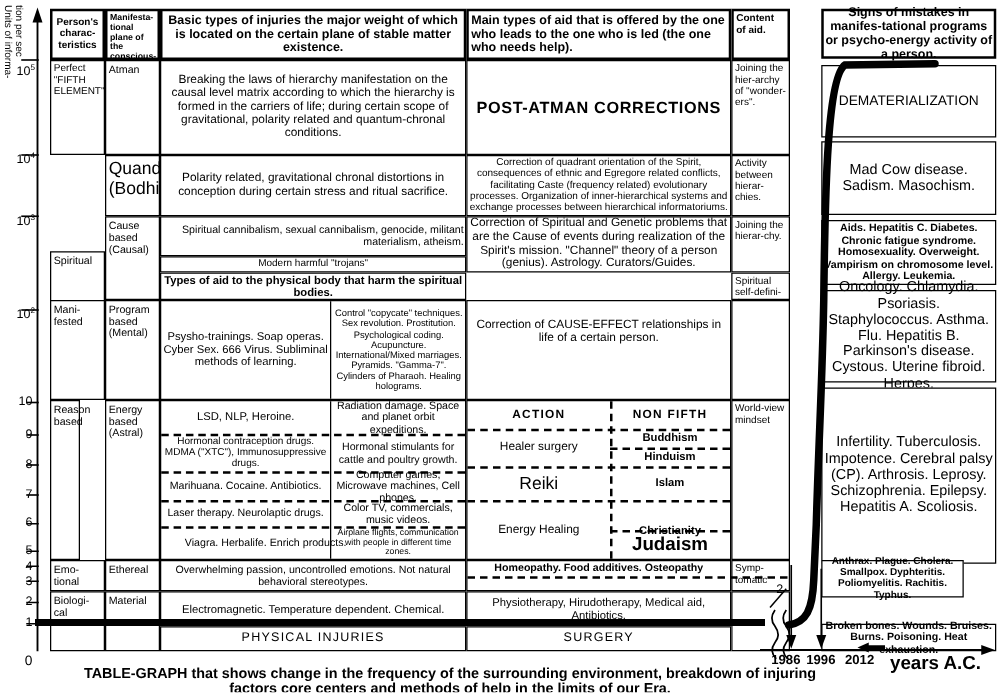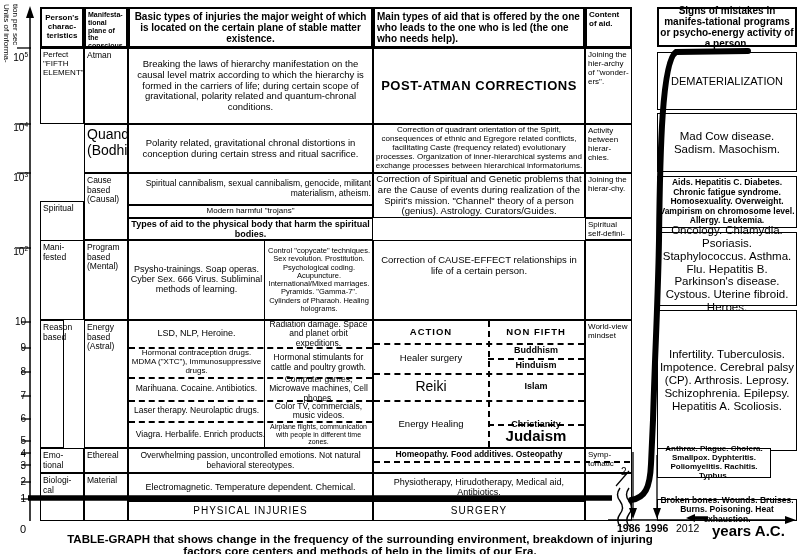--- a/index.html
+++ b/index.html
@@ -96,21 +96,21 @@
     <div class="dashH" style="left:0;top:79px;width:243px;"></div>
     <div class="dashH" style="left:0;top:100px;width:243px;"></div>
     <div class="sub" style="left:0;top:0;width:135px;height:26px;font-size:9px;">LSD, NLP, Heroine.</div>
     <div class="sub" style="left:136px;top:0;width:107px;height:26px;font-size:8.5px;">Radiation damage. Space and planet orbit expeditions.</div>
     <div class="sub" style="left:0;top:27px;width:135px;height:29px;font-size:8px;">Hormonal contraception drugs. MDMA ("XTC"), Immunosuppressive drugs.</div>
     <div class="sub" style="left:136px;top:27px;width:107px;height:29px;font-size:8.5px;">Hormonal stimulants for cattle and poultry growth.</div>
     <div class="sub" style="left:0;top:57px;width:135px;height:22px;font-size:8.5px;">Marihuana. Cocaine. Antibiotics.</div>
     <div class="sub" style="left:136px;top:57px;width:107px;height:22px;font-size:8.5px;">Computer games, Microwave machines, Cell phones.</div>
     <div class="sub" style="left:0;top:80px;width:135px;height:20px;font-size:8.5px;">Laser therapy. Neurolaptic drugs.</div>
     <div class="sub" style="left:136px;top:80px;width:107px;height:20px;font-size:8.5px;">Color TV, commercials, music videos.</div>
-    <div class="sub" style="left:4px;top:101px;width:135px;height:25px;font-size:8.5px;">Viagra. Herbalife. Enrich products.</div>
+    <div class="sub" style="left:16px;top:101px;width:135px;height:25px;font-size:8.5px;">Viagra. Herbalife. Enrich products.</div>
     <div class="sub" style="left:136px;top:101px;width:107px;height:25px;font-size:7px;">Airplane flights, communication with people in different time zones.</div>
   </div>
 
   <div class="cell" style="left:373px;top:320px;width:212px;height:128px;padding:0;">
     <div class="dashV" style="left:114px;top:0;height:126px;"></div>
     <div class="dashH" style="left:0;top:22px;width:210px;"></div>
     <div class="dashH" style="left:0;top:52px;width:210px;"></div>
     <div class="dashH" style="left:0;top:79px;width:210px;"></div>
     <div class="dashH" style="left:114px;top:37px;width:96px;"></div>
     <div class="dashH" style="left:114px;top:103px;width:96px;"></div>
@@ -147,21 +147,21 @@
   <div class="cell" style="left:657px;top:52px;width:140px;height:58px;font-size:11px;">DEMATERIALIZATION</div>
   <div class="cell" style="left:657px;top:113px;width:140px;height:59px;font-size:11.5px;">Mad Cow disease. Sadism. Masochism.</div>
   <div class="cell" style="left:657px;top:176px;width:140px;height:52px;font-size:8.5px;font-weight:600;">Aids. Hepatitis C. Diabetes. Chronic fatigue syndrome. Homosexuality. Overweight. Vampirism on chromosome level. Allergy. Leukemia.</div>
   <div class="cell" style="left:657px;top:232px;width:140px;height:74px;font-size:11.5px;">Oncology. Chlamydia. Psoriasis. Staphylococcus. Asthma. Flu. Hepatitis B. Parkinson's disease. Cystous. Uterine fibroid. Herpes.</div>
   <div class="cell" style="left:657px;top:310px;width:140px;height:141px;font-size:11.5px;">Infertility. Tuberculosis. Impotence.  Cerebral palsy (CP). Arthrosis. Leprosy. Schizophrenia. Epilepsy. Hepatitis A. Scoliosis.</div>
   <div class="cell b" style="left:657px;top:448px;width:114px;height:30px;font-size:8px;">Anthrax. Plague. Cholera. Smallpox. Dyphteritis. Poliomyelitis. Rachitis. Typhus.</div>
   <div class="cell b" style="left:657px;top:499px;width:140px;height:22px;font-size:8.5px;">Broken bones. Wounds. Bruises. Burns. Poisoning. Heat exhaustion.</div>
 
   <div class="lbl" style="left:617px;top:523px;font-size:10.5px;font-weight:600;">1986</div>
   <div class="lbl" style="left:645px;top:523px;font-size:10.5px;font-weight:600;">1996</div>
-  <div class="lbl" style="left:676px;top:523px;font-size:10.5px;font-weight:400;">2012</div>
+  <div class="lbl" style="left:676px;top:523px;font-size:10.5px;font-weight:700;">2012</div>
   <div class="lbl" style="left:712px;top:523px;font-size:15px;font-weight:600;">years A.C.</div>
   <div class="lbl" style="left:621px;top:467px;font-size:10px;">2</div>
 
   <div class="lbl" style="left:40px;top:534px;width:640px;text-align:center;font-size:11.5px;font-weight:600;">TABLE-GRAPH that shows change in the frequency of the surrounding environment, breakdown of injuring</div>
   <div class="lbl" style="left:40px;top:546px;width:640px;text-align:center;font-size:11.5px;font-weight:600;">factors core centers and methods of help in the limits of our Era.</div>
 
   <svg width="800" height="554" viewBox="0 0 800 554">
 
     <line x1="30" y1="521" x2="30" y2="16" stroke="#000" stroke-width="1.5"></line>
     <polygon points="30,6 26,18 34,18" fill="#000"></polygon>

